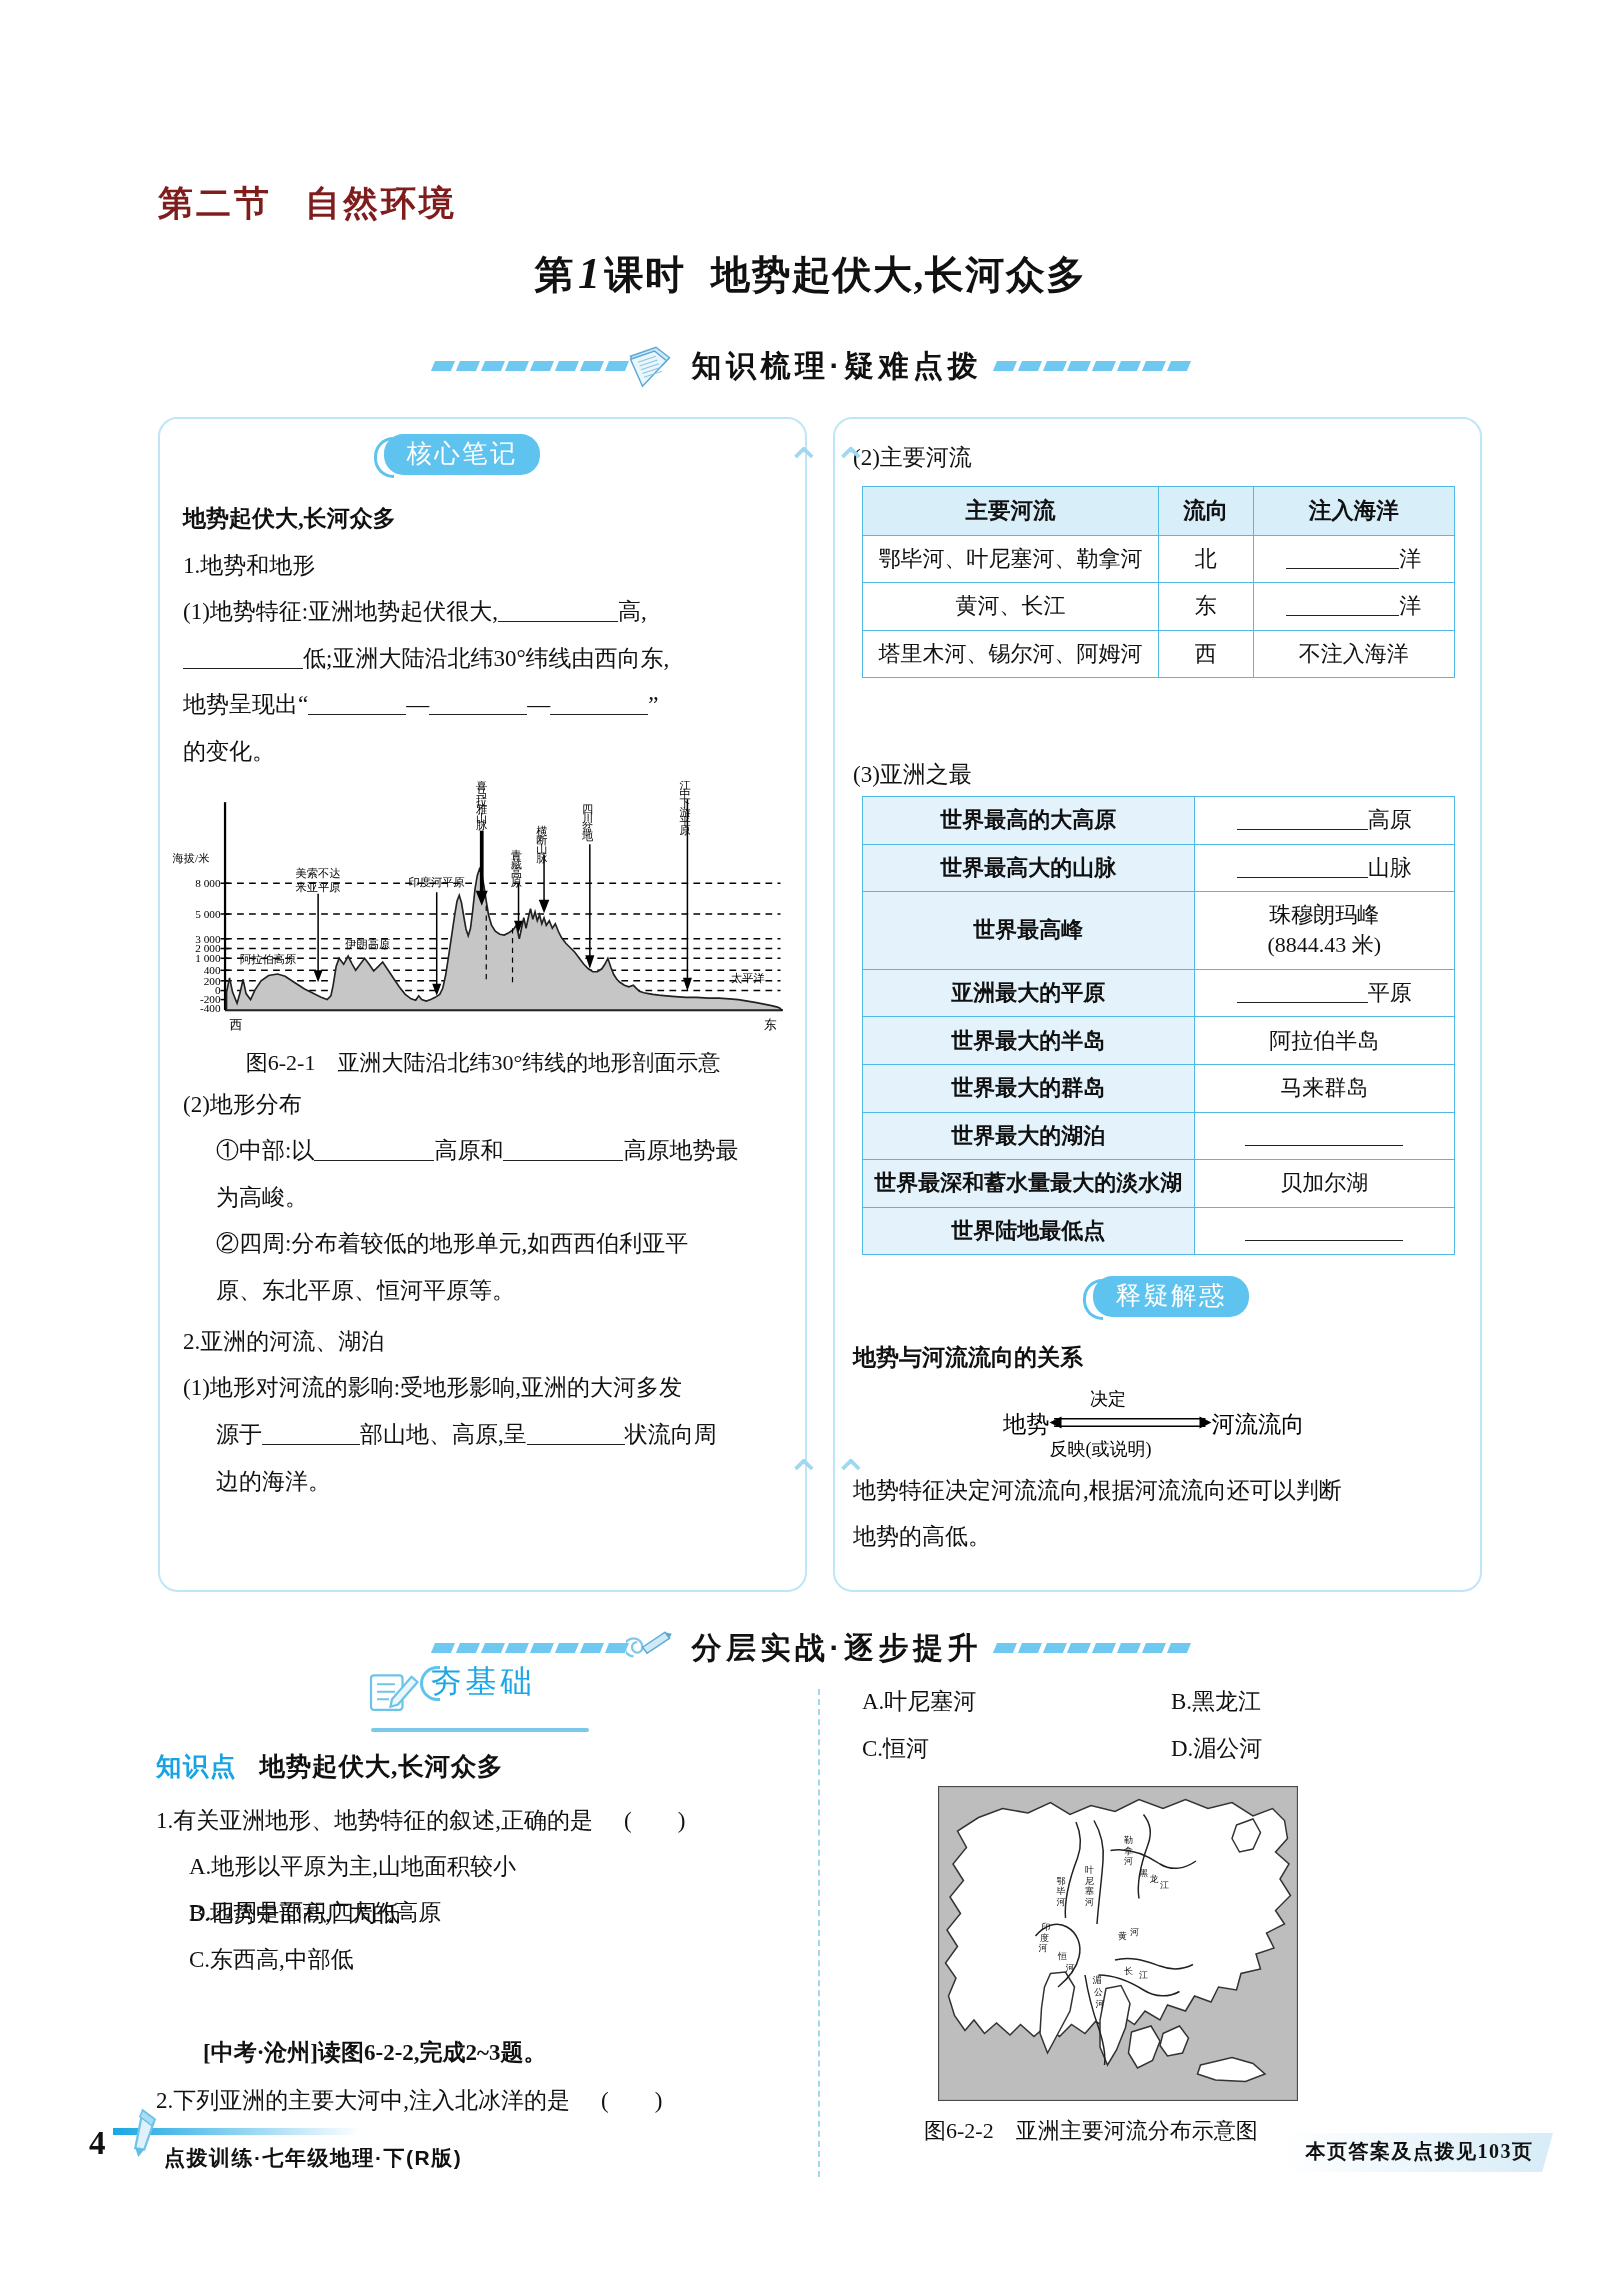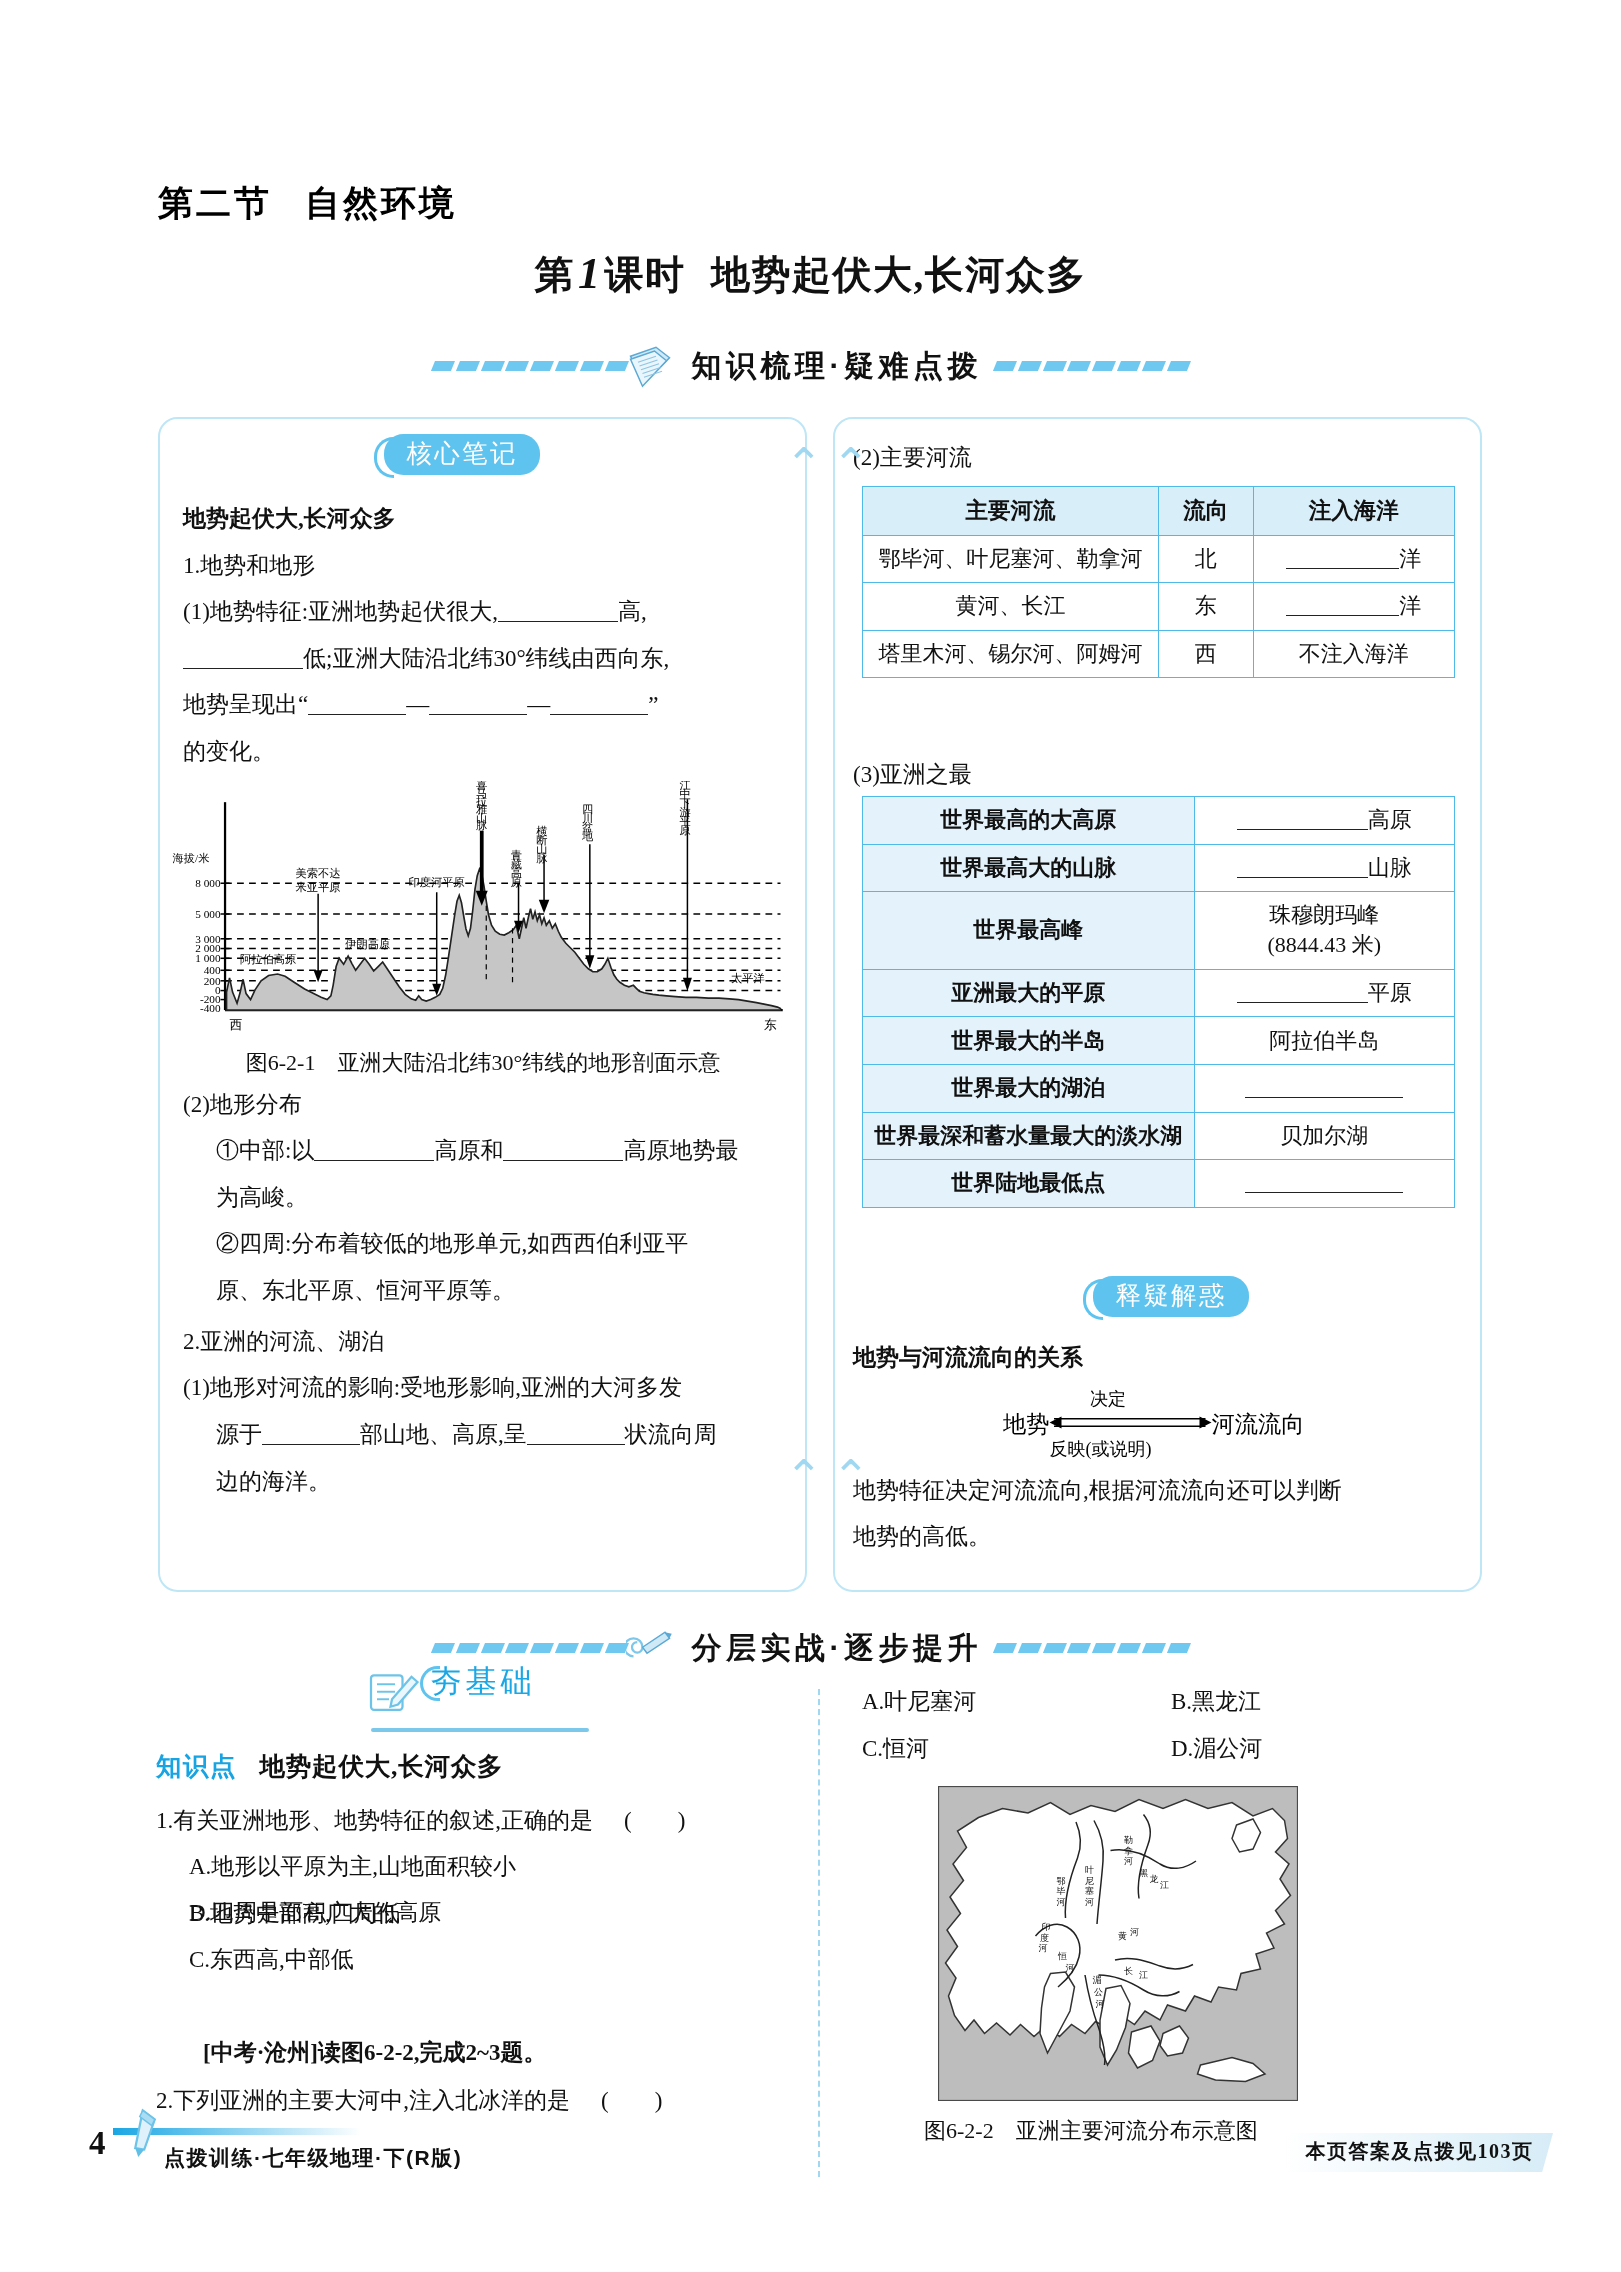--- a/index.html
+++ b/index.html
@@ -7,21 +7,21 @@
     width:1621px;height:2273px;background:#ffffff;
     font-family:"Liberation Serif","DejaVu Serif",serif;
     color:#111;position:relative;overflow:hidden;
   }
   .page{position:absolute;inset:0;}
 
   
   .sec-head{
     position:absolute;left:158px;top:180px;
     font-family:"Liberation Sans","DejaVu Sans",sans-serif;
-    font-weight:bold;font-size:35px;color:#000000;letter-spacing:3px;
+    font-weight:bold;font-size:35px;color:#7f1d1d;letter-spacing:3px;
   }
   .sec-head .gap{display:inline-block;width:33px;}
   .lesson-title{
     position:absolute;left:0;right:0;top:248px;text-align:center;
     font-weight:bold;font-size:39px;letter-spacing:1.5px;
     font-family:"Liberation Serif","DejaVu Serif",serif;
   }
   .lesson-title .num{font-style:italic;font-size:44px;padding:0 3px;}
   .lesson-title .sp{display:inline-block;width:25.5px;}
 
@@ -397,20 +397,24 @@
             <div>(8844.43 米)</div>
           </td>
         </tr>
         <tr>
           <td class="hdcell">亚洲最大的平原</td>
           <td><span class="blank-line w2"></span><span>平原</span></td>
         </tr>
         <tr>
           <td class="hdcell">世界最大的半岛</td>
           <td>阿拉伯半岛</td>
+        </tr>
+        <tr>
+          <td class="hdcell">世界最大的群岛</td>
+          <td>马来群岛</td>
         </tr>
         <tr>
           <td class="hdcell">世界最大的湖泊</td>
           <td><span class="blank-line w3"></span></td>
         </tr>
         <tr>
           <td class="hdcell">世界最深和蓄水量最大的淡水湖</td>
           <td>贝加尔湖</td>
         </tr>
         <tr>

